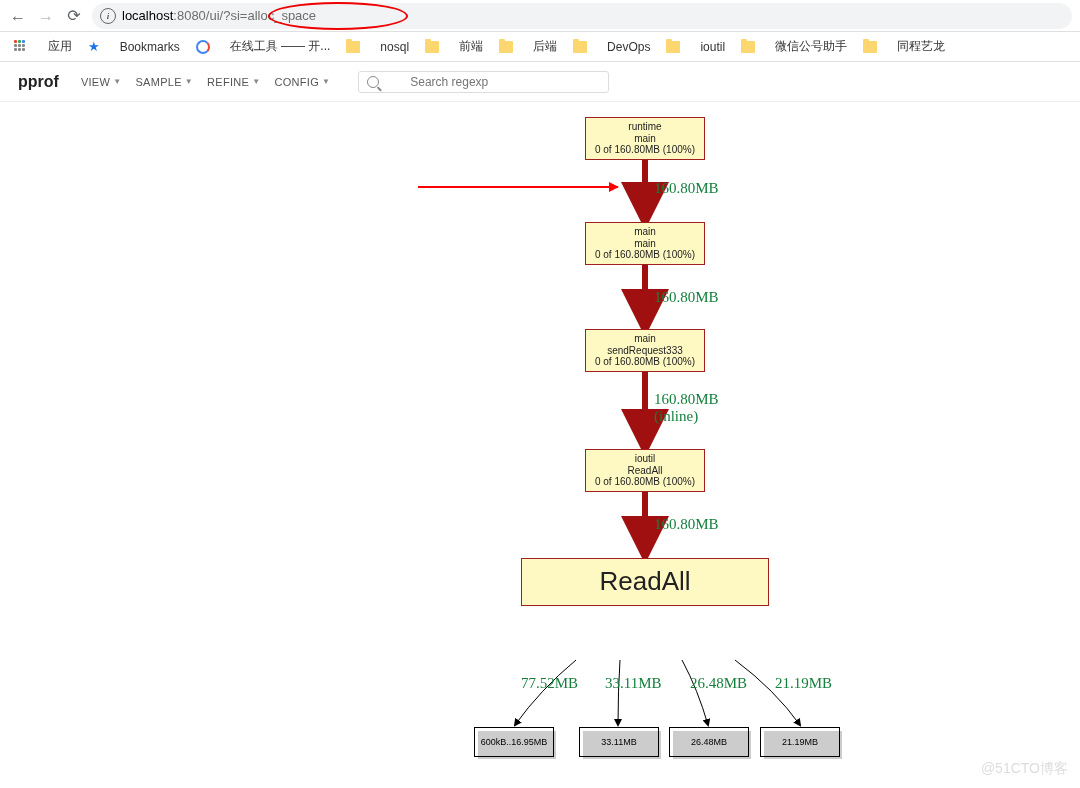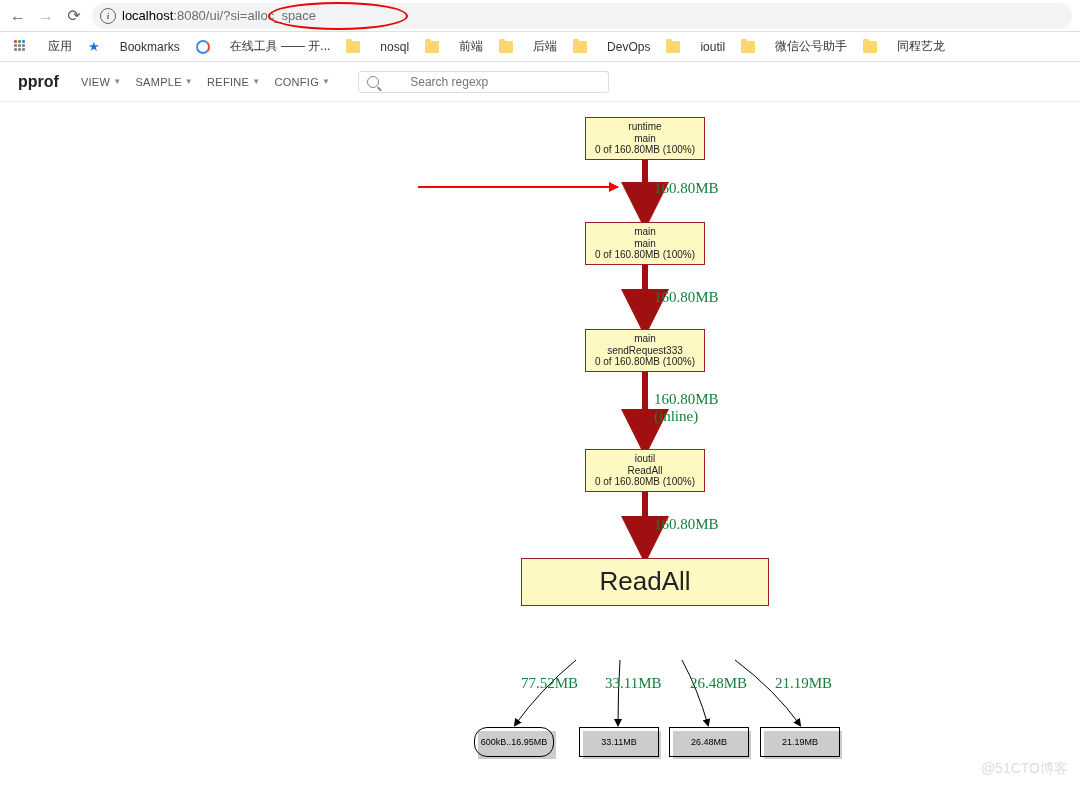--- a/index.html
+++ b/index.html
@@ -192,21 +192,21 @@
 
   <div class="node" style="left:521px;top:458px;width:248px;padding:8px 6px;">
     <span class="l" style="font-size:26px;">ReadAll</span>
   </div>
 
   <div class="edge-label" style="left:521px;top:575px;">77.52MB</div>
   <div class="edge-label" style="left:605px;top:575px;">33.11MB</div>
   <div class="edge-label" style="left:690px;top:575px;">26.48MB</div>
   <div class="edge-label" style="left:775px;top:575px;">21.19MB</div>
 
-  <div class="gray-box" style="left:474px;top:627px;border-radius:13px;">
+  <div class="gray-box" style="left:474px;top:627px;">
       <div class="shadow"></div>
       <span>600kB..16.95MB</span>
     </div>
   <div class="gray-box" style="left:579px;top:627px;">
       <div class="shadow"></div>
       <span>33.11MB</span>
     </div>
   <div class="gray-box" style="left:669px;top:627px;">
       <div class="shadow"></div>
       <span>26.48MB</span>

